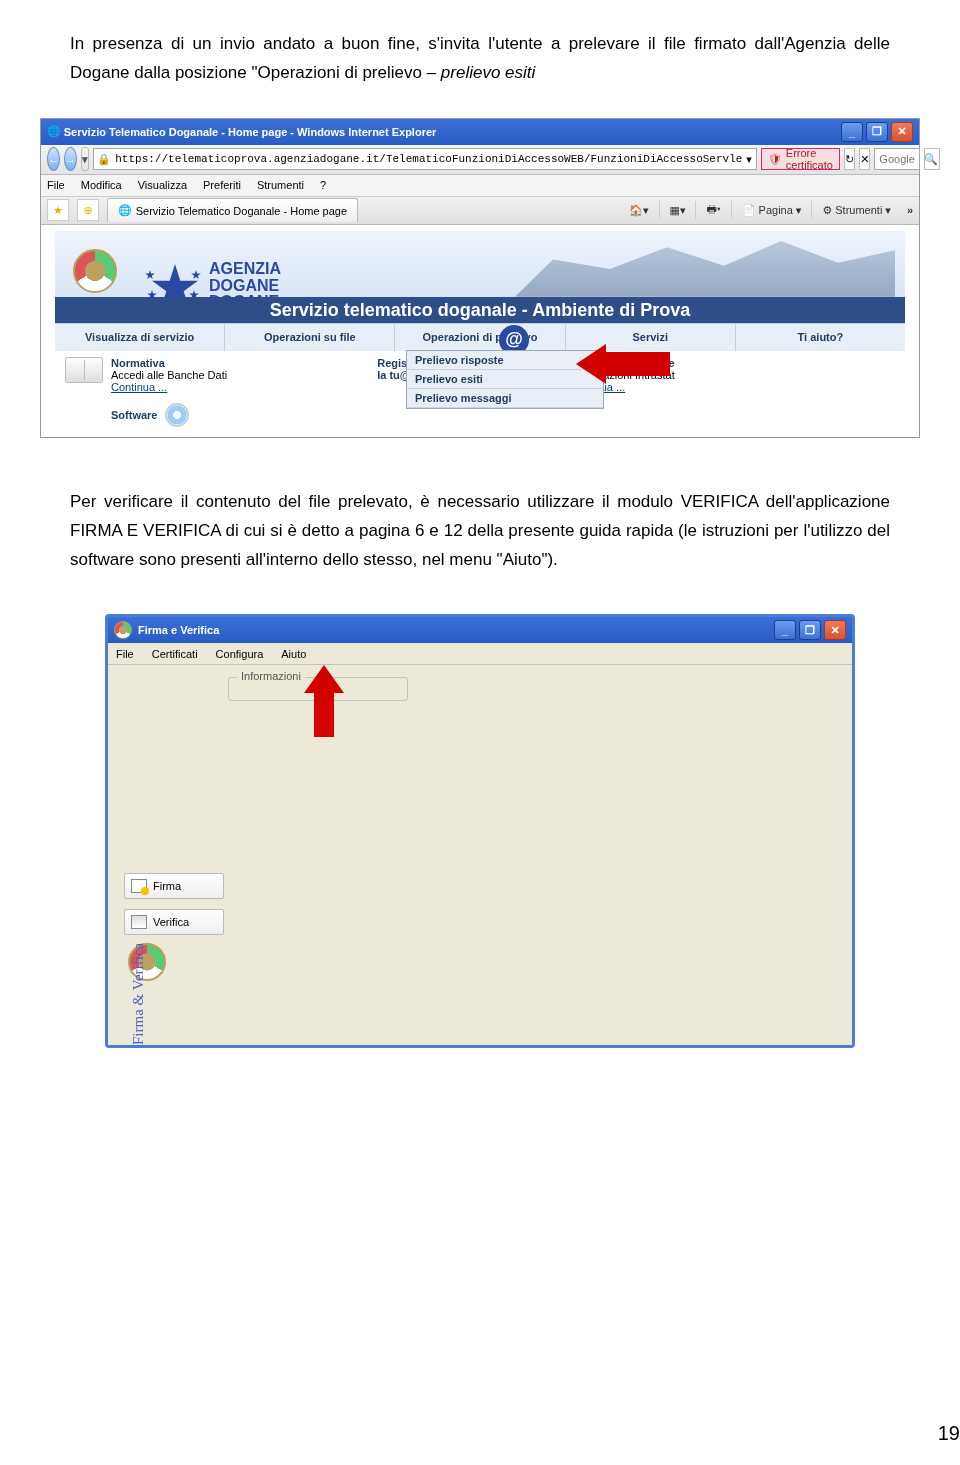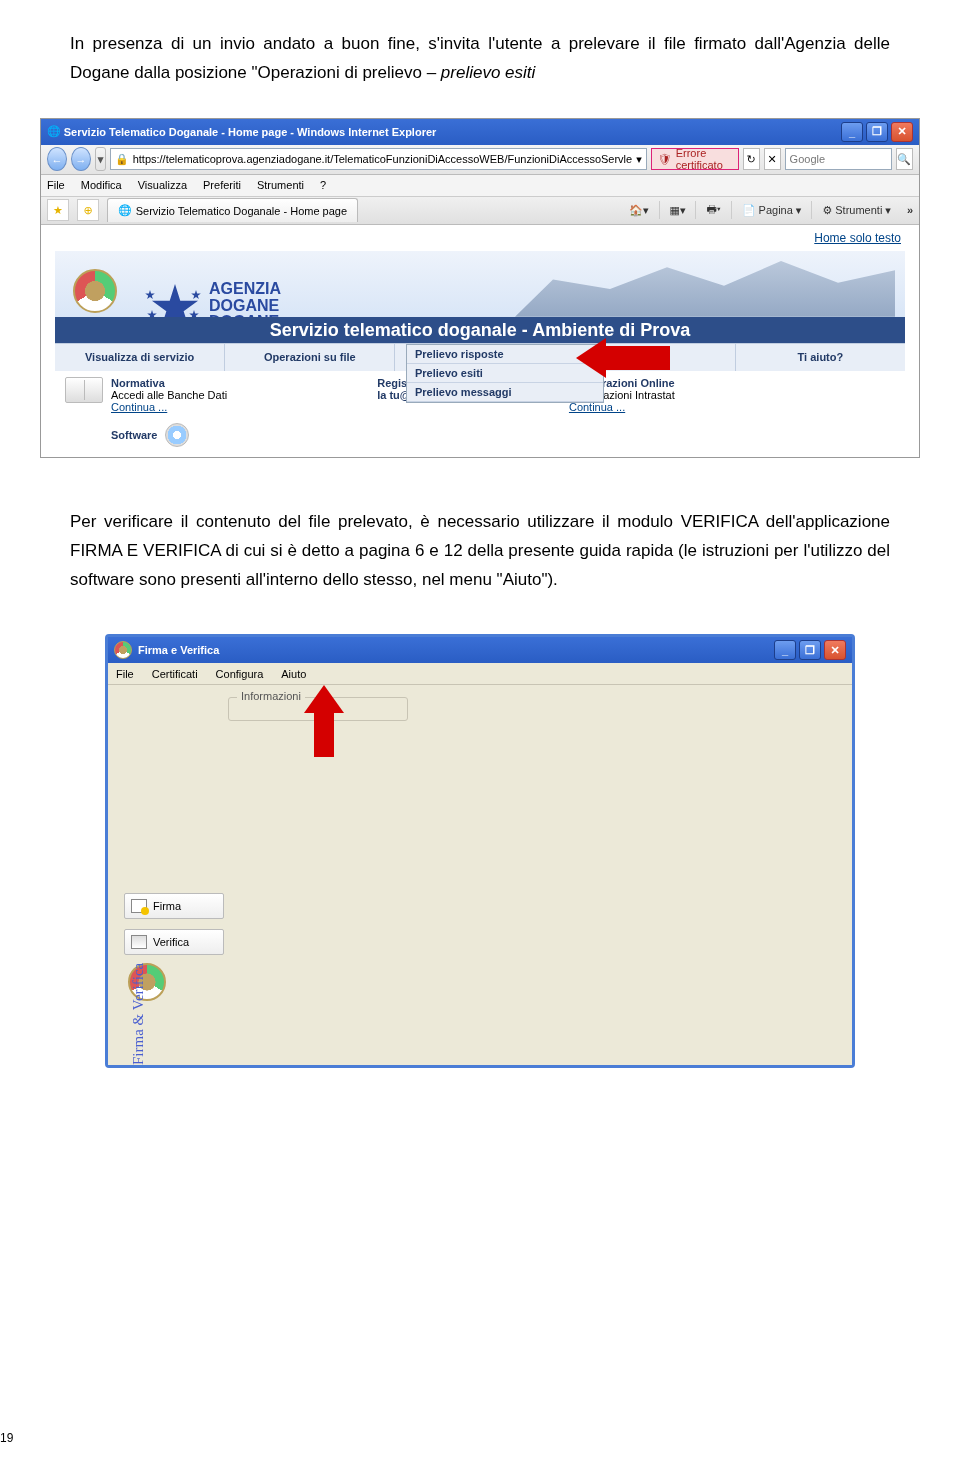--- a/index.html
+++ b/index.html
@@ -158,21 +158,21 @@
   .arrow2 .head{position:absolute;left:26px;top:0;width:0;height:0;border-left:20px solid transparent;border-right:20px solid transparent;border-bottom:28px solid #d40000;}
   .arrow2 .shaft{position:absolute;left:36px;top:26px;width:20px;height:46px;background:#d40000;}
   .sidebtns{position:absolute;left:16px;top:208px;display:flex;flex-direction:column;gap:10px;}
   .sidebtn{width:100px;height:26px;border:1px solid #bbb;background:linear-gradient(#fff,#eee);display:flex;align-items:center;padding:0 6px;gap:6px;border-radius:2px;}
   .sidebtn .ic{width:16px;height:14px;background:#fff;border:1px solid #888;position:relative;}
   .sidebtn .ic.sign:after{content:"";position:absolute;right:-3px;bottom:-3px;width:8px;height:8px;background:#f5c400;border-radius:50%;}
   .sidebtn .ic.ver{background:linear-gradient(#ddd,#fff);} 
   .logo2{position:absolute;left:20px;top:278px;width:38px;height:38px;border-radius:50%;background:radial-gradient(circle at 50% 50%, #c0a060 0 35%, transparent 36%),conic-gradient(#5c7 0 120deg,#fff 120deg 240deg,#d55 240deg 360deg);border:2px solid #bca058;}
   .vtext{position:absolute;left:22px;top:380px;transform:rotate(-90deg);transform-origin:left top;color:#4a5fd0;font-size:15px;font-family:Verdana;}
 
-  .pagenum{position:absolute;left:0;right:0;bottom:20px;text-align:left;font-size:12px;margin-top:48px;}
+  .pagenum{position:absolute;left:0;right:0;bottom:20px;text-align:right;font-size:20px;margin-top:48px;}
 </style>
 </head>
 <body>
 
 <p class="doc-text">
   <span>In presenza di un invio andato a buon fine, s'invita l'utente a prelevare il file firmato dall'Agenzia delle Dogane  dalla posizione "Operazioni di prelievo – </span><span class="italic">prelievo esiti</span>
 </p>
 
 <div class="shot1">
   <div class="titlebar">
@@ -182,21 +182,21 @@
     <span class="winbtn">_</span>
     <span class="winbtn">❐</span>
     <span class="winbtn close">✕</span>
   </div>
   <div class="addrbar">
     <span class="navbtn">←</span>
     <span class="navbtn">→</span>
     <span class="navbtn small">▾</span>
     <div class="urlbox">
       <span class="ie">🔒</span>
-      <span style="white-space:nowrap;overflow:hidden;text-overflow:ellipsis;flex:1;">https://telematicoprova.agenziadogane.it/TelematicoFunzioniDiAccessoWEB/FunzioniDiAccessoServle</span>
+      <span style="white-space:nowrap;overflow:hidden;text-overflow:ellipsis;flex:1;font-family:Liberation Mono, monospace;">https://telematicoprova.agenziadogane.it/TelematicoFunzioniDiAccessoWEB/FunzioniDiAccessoServle</span>
       <span>▾</span>
     </div>
     <div class="cert-err">
       <span>🛡</span>
       <span>Errore certificato</span>
     </div>
     <span class="tbx">↻</span>
     <span class="tbx">✕</span>
     <div class="google">
       <span>Google</span>
@@ -226,23 +226,20 @@
         <span class="sep"></span>
       <span class="mini">🖶▾</span>
         <span class="sep"></span>
       <span class="mini">📄 <span>Pagina</span> ▾</span>
         <span class="sep"></span>
       <span class="mini">⚙ <span>Strumenti</span> ▾</span>
       <span style="margin-left:6px;font-weight:bold;">»</span>
     </div>
   </div>
   <div class="content-wrap1">
-    <div class="topright">
-      <a>Home solo testo</a>
-    </div>
     <div class="banner">
       <div class="sky"></div>
       <div class="build"></div>
       <div class="logo-it"></div>
       <div class="agz">
         <div style="position:relative;width:56px;height:48px;">
           <div class="star" style="position:absolute;left:6px;top:2px;"></div>
           <div class="startiny" style="left:0;top:8px;"></div>
           <div class="startiny" style="left:2px;top:28px;"></div>
           <div class="startiny" style="left:46px;top:8px;"></div>

